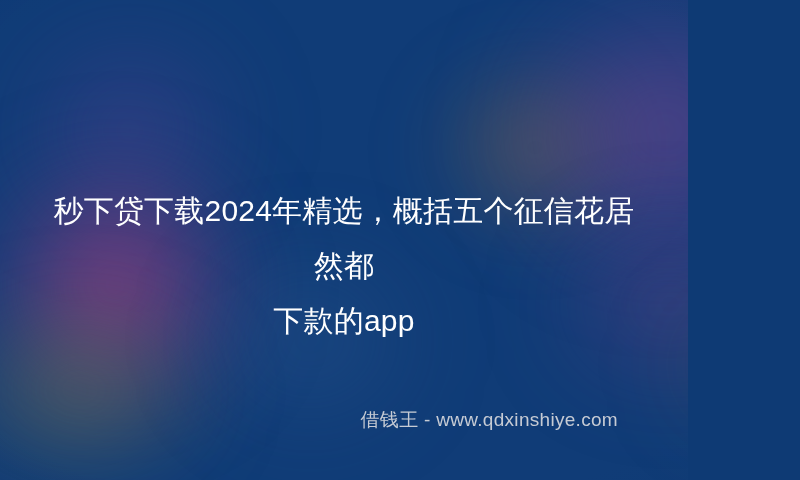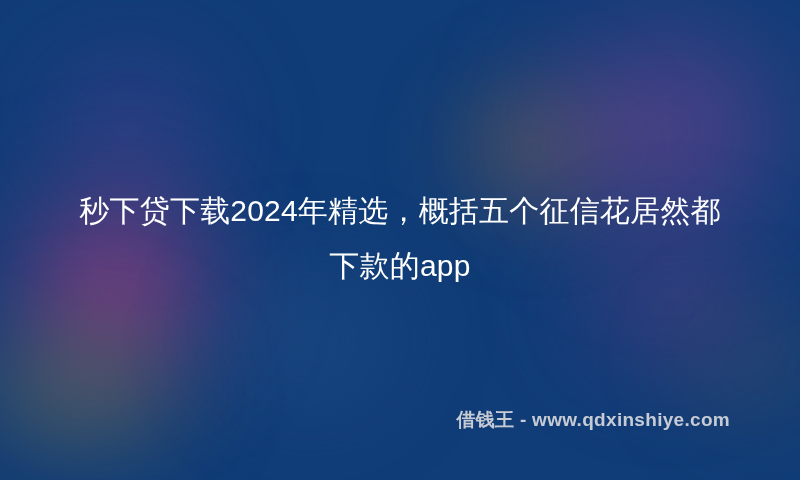--- a/index.html
+++ b/index.html
@@ -2,21 +2,21 @@
 <html><head>
 <meta charset="utf-8">
 <style>
   html, body {
     margin: 0;
     padding: 0;
     background: #0e3a74;
   }
   #stage {
     position: relative;
-    width: 800px;
+    width: 688px;
     height: 480px;
     overflow: hidden;
     background: #103c77;
     font-family: "Liberation Sans", "DejaVu Sans", sans-serif;
     -webkit-font-smoothing: antialiased;
   }
 
   
   .bg-layer {
     position: absolute;
@@ -141,21 +141,21 @@
   }
 
   
   .watermark {
     position: absolute;
     right: 70px;
     top: 406px;
     color: #c6cbd4;
     font-size: 19px;
     line-height: 28px;
-    font-weight: 700;
+    font-weight: 400;
     letter-spacing: 0.3px;
     white-space: nowrap;
   }
 </style>
 </head>
 <body>
 
 <div id="stage">
 
   <div class="bg-layer">

